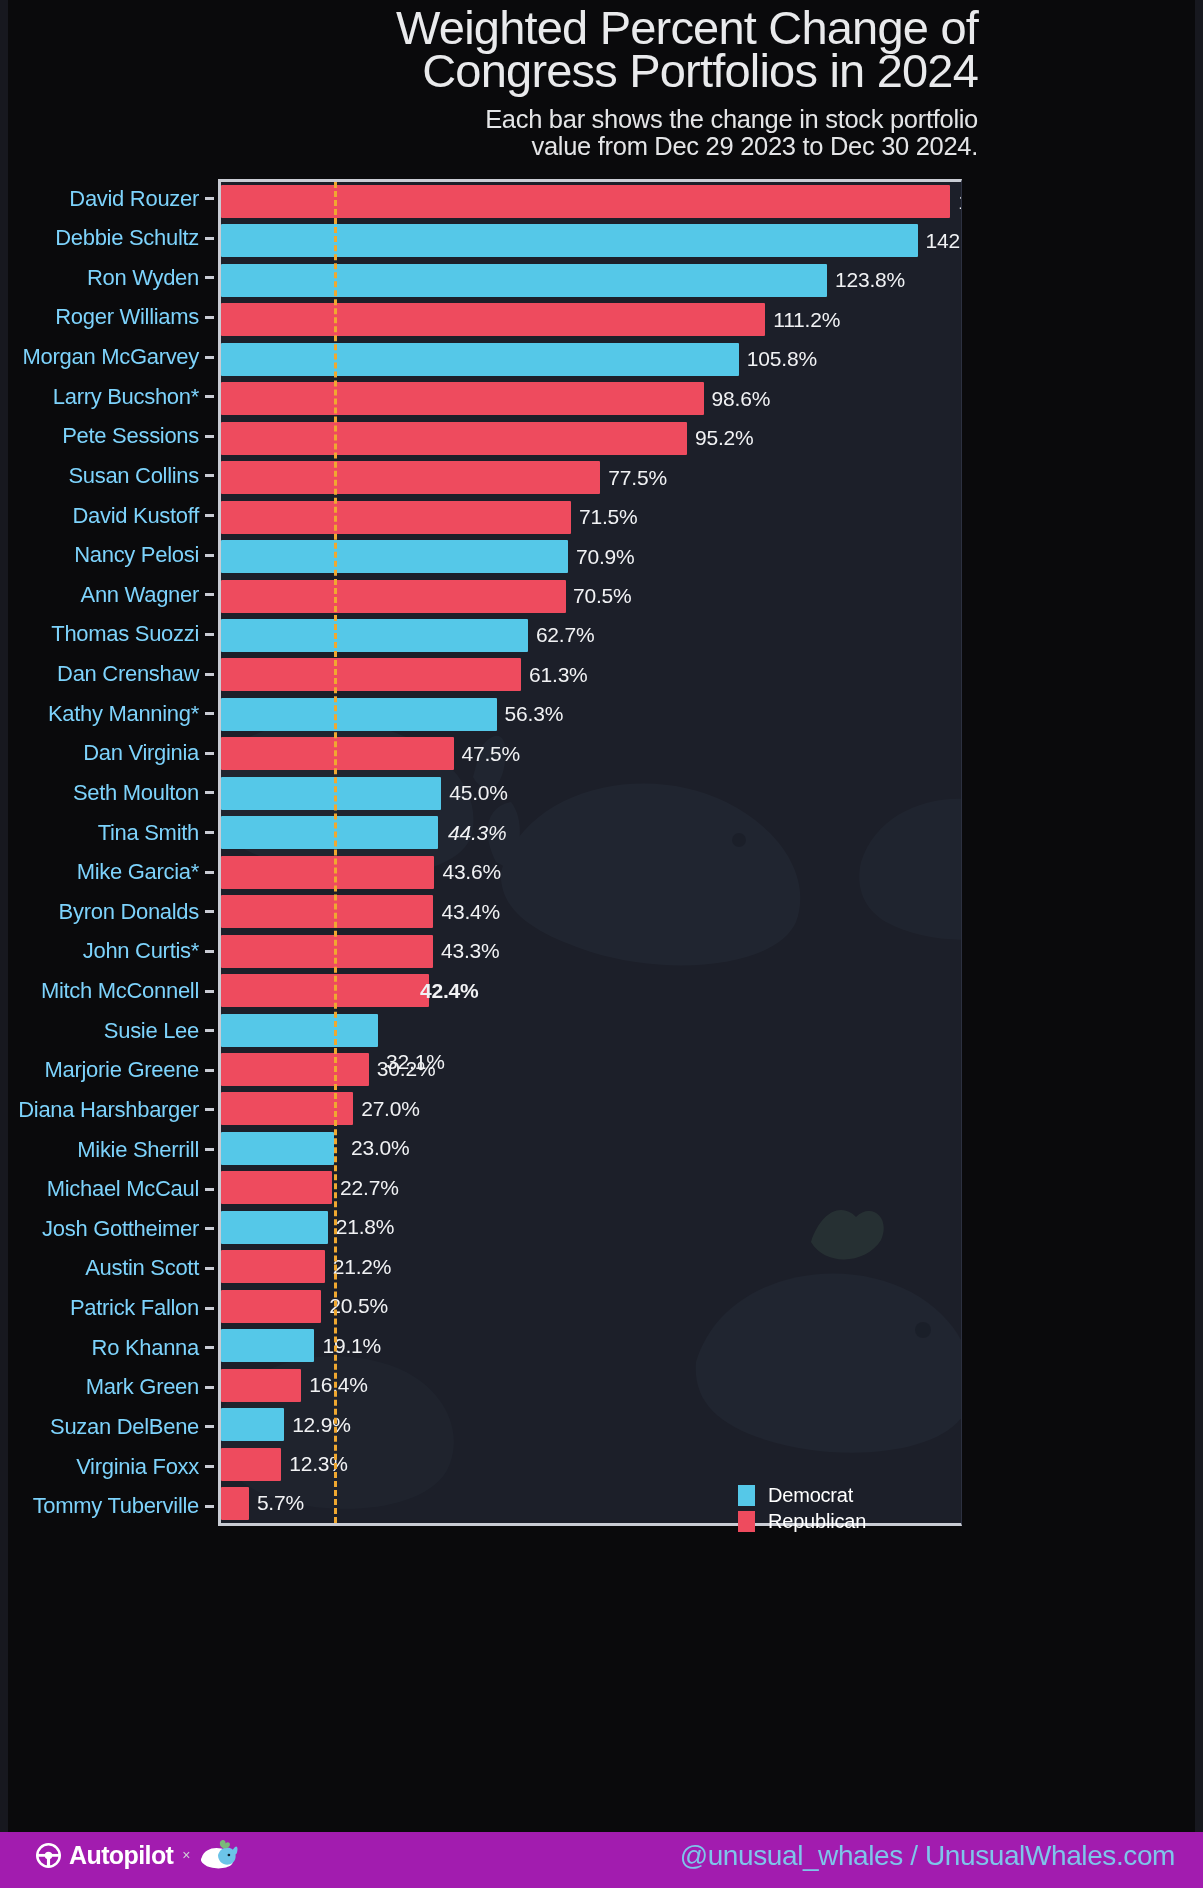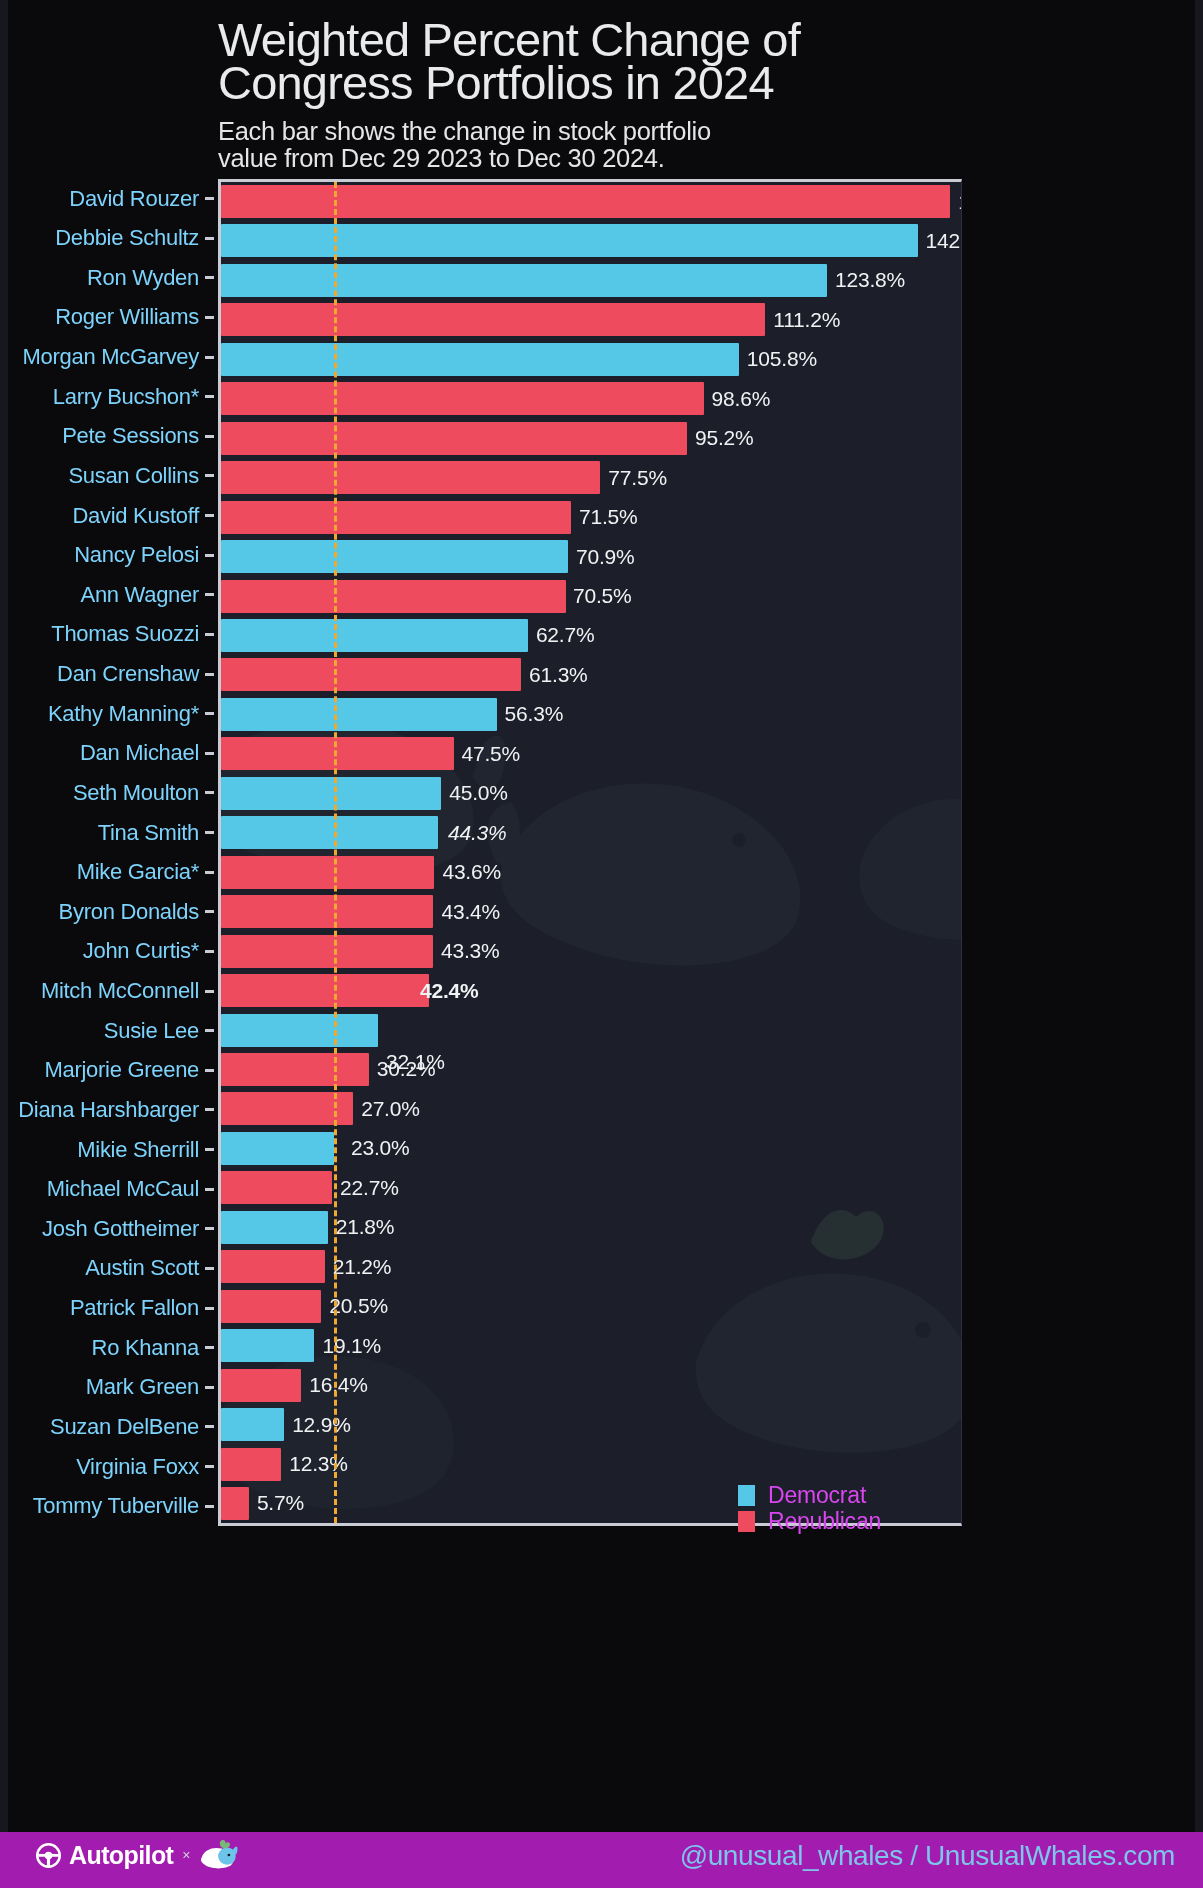--- a/index.html
+++ b/index.html
@@ -21,21 +21,21 @@
     overflow: hidden;
   }
 
   
   .gutter-l { position:absolute; left:0; top:0; width:8px; height:1888px; background:#17181f; }
   .gutter-r { position:absolute; right:0; top:0; width:8px; height:1888px; background:#17181f; }
 
   
   #header {
     position: absolute;
-    left: 218px; top: 12px; width: 760px;
+    left: 218px; top: 0px; width: 760px; text-align: right;
   }
   #chart-title {
     font-size: 47px;
     line-height: 43px;
     font-weight: 400;
     color: #e9eaec;
     letter-spacing: -0.8px;
     padding-top: 6px;
     white-space: pre-line;
   }
@@ -155,22 +155,22 @@
     top: 1482px;
     z-index: 6;
   }
   .legend-item { display: flex; align-items: center; height: 26px; }
   .legend-swatch {
     width: 17px; height: 21px;
     margin-right: 13px;
     flex: 0 0 auto;
   }
   .legend-label {
-    font-size: 23px;
-    color: #d946ef;
+    font-size: 20px;
+    color: #ffffff;
     letter-spacing: -0.2px;
   }
 
   
   #footer {
     position: absolute;
     left: 0; right: 0;
     top: 1832px;
     height: 56px;
     background: #a21caf;
@@ -273,21 +273,21 @@
       </div>
       <div class="ylabel-row">
         <span class="ylabel-text">Dan Crenshaw</span>
         <span class="ytick"></span>
       </div>
       <div class="ylabel-row">
         <span class="ylabel-text">Kathy Manning*</span>
         <span class="ytick"></span>
       </div>
       <div class="ylabel-row">
-        <span class="ylabel-text">Dan Michael</span>
+        <span class="ylabel-text">Dan Virginia</span>
         <span class="ytick"></span>
       </div>
       <div class="ylabel-row">
         <span class="ylabel-text">Seth Moulton</span>
         <span class="ytick"></span>
       </div>
       <div class="ylabel-row">
         <span class="ylabel-text">Tina Smith</span>
         <span class="ytick"></span>
       </div>

